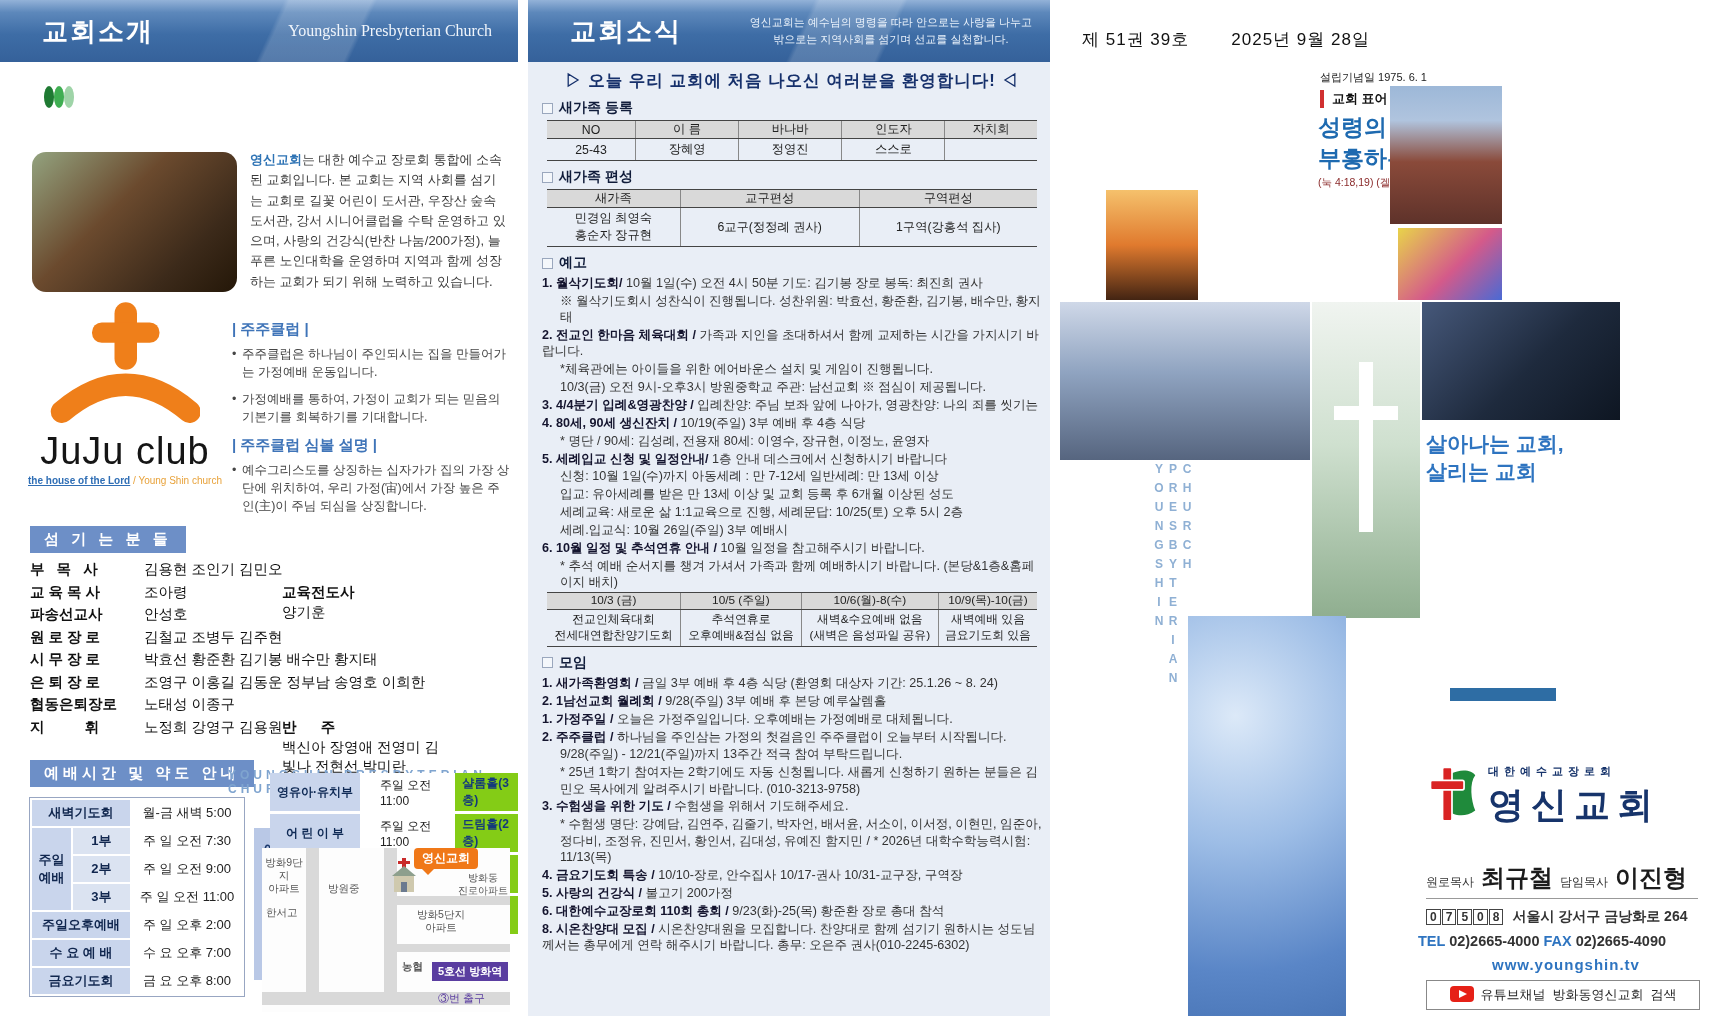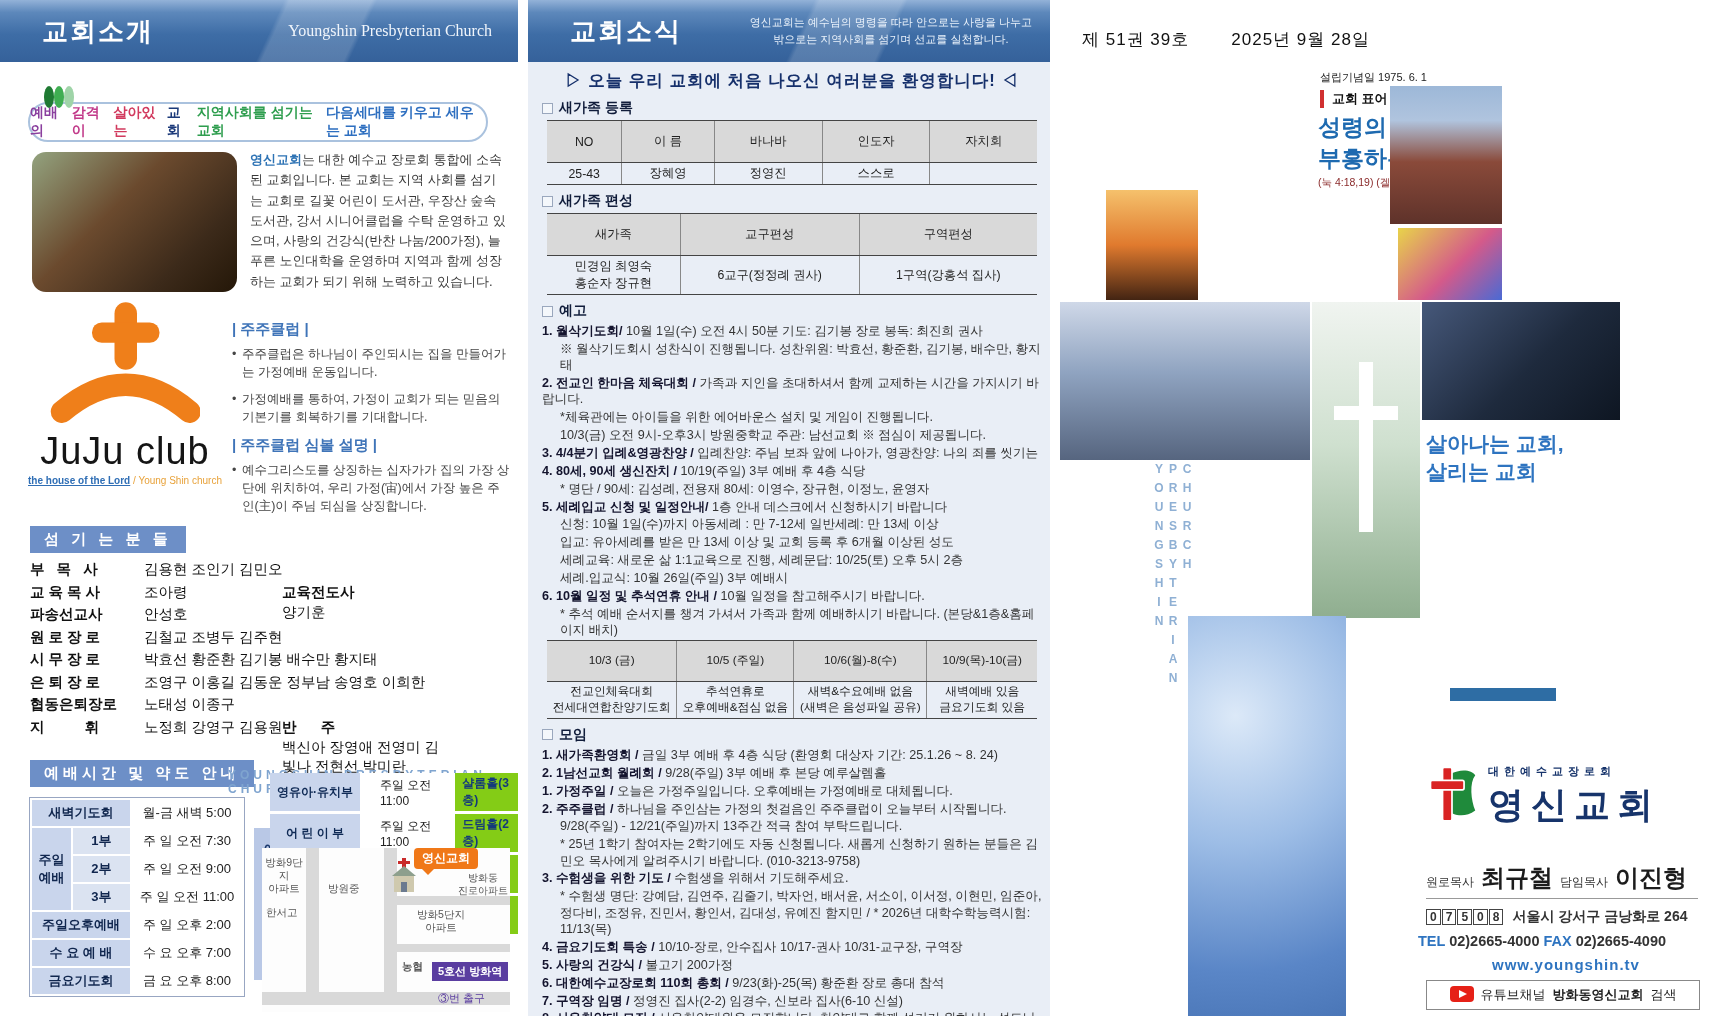--- a/index.html
+++ b/index.html
@@ -74,21 +74,21 @@
   .exit { position:absolute; left:176px; top:98px; color:#5a3da0; font-size:11px;margin-top:45px; }
   .station { position:absolute; left:170px; top:114px; background:#5a3da0; color:#fff; font-size:11px; font-weight:bold; padding:2px 6px; z-index:2; }
   .church-ico { position:absolute; left:128px; top:10px; }
 
   
   .midbody { position:absolute; left:14px; right:8px; top:64px; }
   .welcome { text-align:center; color:#16306b; font-weight:bold; font-size:16.5px; margin:6px 0 5px; letter-spacing:1px; }
   .sec { font-weight:bold; color:#101c3a; font-size:14px; margin:7px 0 3px; display:flex; align-items:center; gap:6px; }
   .sec .bx { width:11px; height:11px; border:1.5px solid #9aa7bd; background:#f4f7fb; display:inline-block; flex:none; }
   table.t1 { width:98%; margin:1px auto 3px; border-collapse:collapse; font-size:12.3px; color:#222; }
-  .t1 th { background:#d9d9d9; border-top:1.5px solid #444; border-bottom:1px solid #444; padding:12px; font-weight:normal; }
+  .t1 th { background:#d9d9d9; border-top:1.5px solid #444; border-bottom:1px solid #444; padding:0; font-weight:normal; }
   .t1 td { border-bottom:1.5px solid #444; padding:2px; text-align:center; white-space:pre-line; }
   .t1 th + th, .t1 td + td { border-left:1px solid #888; }
   .ln { font-size:12.6px; color:#333; line-height:1.3; margin:1.5px 0; }
   .ln[data-indent="1"] { padding-left:18px; }
   .lh { font-weight:bold; color:#14142e; }
 
   
   .abs { position:absolute; }
   .issue { left:22px; top:28px; font-size:17px; color:#111; letter-spacing:1px; }
   .issue .dt2 { margin-left:42px; }
@@ -117,48 +117,40 @@
   .pastors { left:366px; top:862px; font-size:12px; color:#333; display:flex; align-items:baseline; gap:7px; }
   .pname { font-family:"Liberation Serif", serif; font-size:24px; font-weight:bold; color:#1c1c1c; }
   .contact-hr { left:366px; top:898px; width:272px; border-top:1px solid #999; }
   .addr { left:366px; top:908px; font-size:14px; font-weight:bold; color:#333; display:flex; align-items:center; gap:2px; }
   .digit { border:1px solid #444; padding:0 3px; font-size:12px; margin-right:1px; }
   .addr .street { margin-left:6px; }
   .telfax { left:358px; top:933px; font-size:14.5px; font-weight:bold; color:#333; }
   .blue { color:#2e74c0; }
   .web { left:432px; top:956px; font-size:15px; font-weight:bold; color:#2e74c0; letter-spacing:1px; }
   .yt-box { left:366px; top:980px; width:274px; height:30px; border:1px solid #888; display:flex; align-items:center; justify-content:center; gap:7px; font-size:13px; color:#222; background:#fff; }
-  .yt-name { font-weight:bold; }
+  .yt-name { font-weight:normal; }
 </style>
 </head>
 <body>
 
 <div class="page">
 
   <div class="panel panel-left">
     <div class="band">
       <span class="band-title">교회소개</span>
       <span class="band-sub">Youngshin Presbyterian Church</span>
     </div>
 
     <span class="leaves">
       <svg width="34" height="26" viewBox="0 0 34 26">
         <ellipse cx="7" cy="13" rx="5" ry="11" fill="#1f7a33"></ellipse>
         <ellipse cx="17" cy="13" rx="5" ry="11" fill="#3fae52"></ellipse>
         <ellipse cx="27" cy="13" rx="5" ry="11" fill="#9fd4a8"></ellipse>
       </svg>
     </span>
-    <div class="slogan-box">
-      <span class="sl-a">예배의</span>
-      <span class="sl-b">감격이</span>
-      <span class="sl-c">살아있는</span>
-      <span class="sl-d">교회</span>
-      <span class="sl-e">지역사회를 섬기는 교회</span>
-      <span class="sl-f">다음세대를 키우고 세우는 교회</span>
-    </div>
 
     <div class="photo-planting"></div>
     <p class="intro"><span class="lead">영신교회</span><span>는 대한 예수교 장로회 통합에 소속된 교회입니다. 본 교회는 지역 사회를 섬기는 교회로 길꽃 어린이 도서관, 우장산 숲속 도서관, 강서 시니어클럽을 수탁 운영하고 있으며, 사랑의 건강식(반찬 나눔/200가정), 늘푸른 노인대학을 운영하며 지역과 함께 성장하는 교회가 되기 위해 노력하고 있습니다.</span></p>
 
     <div class="juju">
       <span>
         <svg width="150" height="122" viewBox="0 0 200 162">
           <rect x="86" y="0" width="30" height="90" rx="15" fill="#ef7f1a"></rect>
           <rect x="56" y="27" width="90" height="27" rx="13" fill="#ef7f1a"></rect>
           <path d="M16 146 Q101 74 186 146" stroke="#ef7f1a" stroke-width="30" fill="none" stroke-linecap="round"></path>
@@ -465,21 +457,20 @@
             <div class="ln" data-indent="0"><span class="lh">3. 수험생을 위한 기도 /</span> <span class="lb">수험생을 위해서 기도해주세요.</span></div>
 
             <div class="ln" data-indent="1"><span class="lh"></span> <span class="lb">* 수험생 명단: 강예담, 김연주, 김줄기, 박자언, 배서윤, 서소이, 이서정, 이현민, 임준아, 정다비, 조정유, 진민서, 황인서, 김대성, 유예진 함지민 / * 2026년 대학수학능력시험: 11/13(목)</span></div>
 
             <div class="ln" data-indent="0"><span class="lh">4. 금요기도회 특송 /</span> <span class="lb">10/10-장로, 안수집사 10/17-권사 10/31-교구장, 구역장</span></div>
 
             <div class="ln" data-indent="0"><span class="lh">5. 사랑의 건강식 /</span> <span class="lb">불고기 200가정</span></div>
 
             <div class="ln" data-indent="0"><span class="lh">6. 대한예수교장로회 110회 총회 /</span> <span class="lb">9/23(화)-25(목) 황준환 장로 총대 참석</span></div>
 
-            <div class="ln" data-indent="0"><span class="lh">7. 구역장 임명 /</span> <span class="lb">정영진 집사(2-2) 임경수, 신보라 집사(6-10 신설)</span></div>
 
             <div class="ln" data-indent="0"><span class="lh">8. 시온찬양대 모집 /</span> <span class="lb">시온찬양대원을 모집합니다. 찬양대로 함께 섬기기 원하시는 성도님께서는 총무에게 연락 해주시기 바랍니다. 총무: 오은주 권사(010-2245-6302)</span></div>
           </div>
 
       </div>
     </div>
   </div>
 
   <div class="panel panel-right">
     <div class="abs issue">

